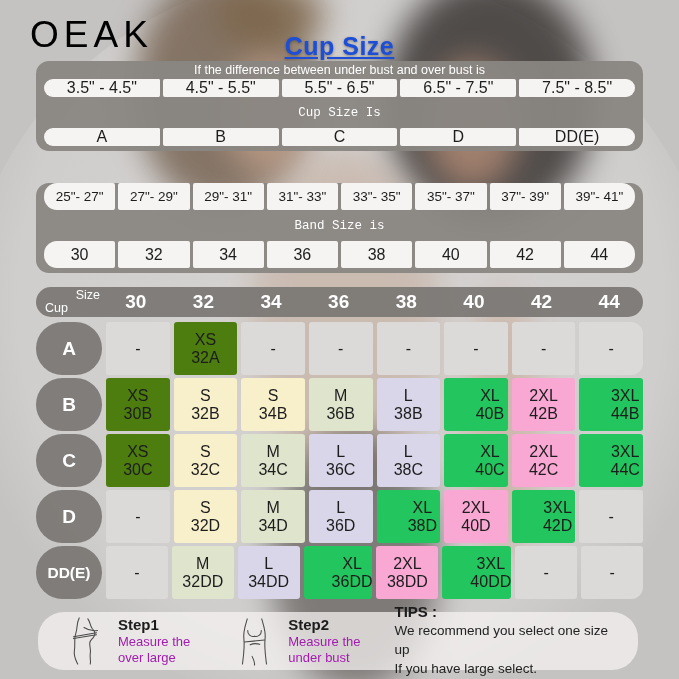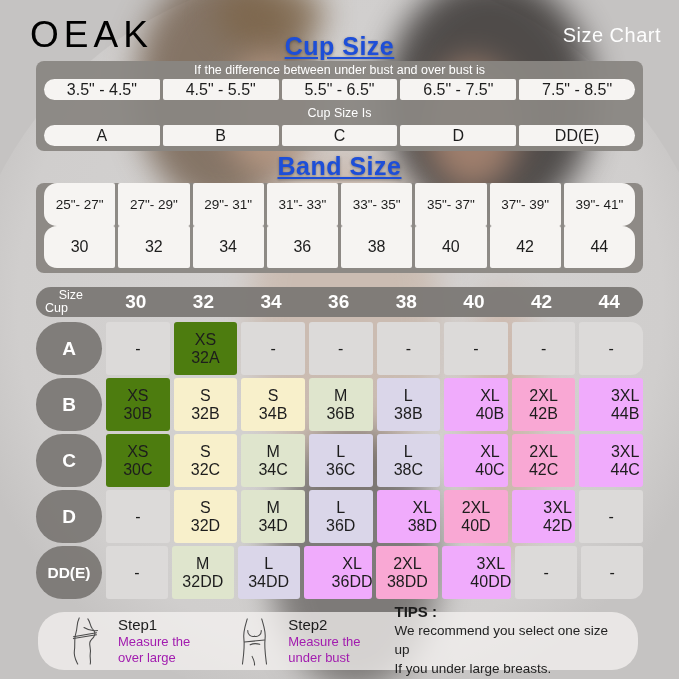--- a/index.html
+++ b/index.html
@@ -27,71 +27,71 @@
     color:#000000; font-weight:400; }
   .size-chart { position:absolute; right:18px; top:24px; font-size:20px; color:#fdfdfd; letter-spacing:.5px; }
 
   .section-title { position:absolute; left:0; width:100%; text-align:center; color:#1d4ed8;
     font-size:25px; font-weight:bold; text-shadow:0 1px 3px rgba(40,40,40,.45); letter-spacing:.5px;text-decoration:underline; }
   .cup-title { top:32px; }
   .band-title { top:152px; }
 
   
   .block { position:absolute; left:36px; width:607px; height:90px; background:rgba(137,134,130,.94);
-    border-radius:8px; padding:0 8px 5px; display:flex; flex-direction:column; }
+    border-radius:13px; padding:0 8px 5px; display:flex; flex-direction:column; }
   .cup-block { top:61px; }
   .band-block { top:183px; }
   .bar-label { height:18px; display:flex; align-items:center; justify-content:center;
     color:#fff; font-size:12.5px; }
-  .bar-label.second { height:25px; }
+  .bar-label.second { height:31px;font-family:Liberation Mono, monospace; }
   .white-row { flex:1; display:flex; gap:3px; }
   .white-row .wcell { flex:1; background:#f6f4f2; display:flex; align-items:center; justify-content:center;
     color:#1d1d1d; border-radius:2px; }
   .white-row .wcell:first-child { border-radius:13px 2px 2px 13px; }
   .white-row .wcell:last-child  { border-radius:2px 13px 13px 2px; }
   .cup-ranges .wcell { font-size:16px; }
   .cup-values .wcell { font-size:16px; }
   .band-ranges .wcell { font-size:13.5px; }
   .band-values .wcell { font-size:16px; }
 
   
   .matrix-header { position:absolute; left:36px; top:287px; width:607px; height:30px;
     background:rgba(123,120,117,.95); border-radius:15px; display:grid;
     grid-template-columns:66px repeat(8,1fr); align-items:center; }
   .matrix-header .colnum { text-align:center; color:#fff; font-size:19px; font-weight:bold; }
   .corner { position:relative; height:100%; }
-  .corner .c-size { position:absolute; top:1px; right:19px; color:#fff; font-size:12.5px; }
+  .corner .c-size { position:absolute; top:1px; right:2px; color:#fff; font-size:12.5px; }
   .corner .c-cup  { position:absolute; bottom:2px; left:9px; color:#fff; font-size:12.5px; }
 
   .matrix-rows { position:absolute; left:36px; top:322px; width:607px; }
   .mrow { display:grid; grid-template-columns:66px repeat(8,1fr); gap:4px; height:53px; margin-bottom:3px; }
   .pill { background:rgba(123,120,117,.95); border-radius:27px; display:flex; align-items:center;
     justify-content:center; color:#fff; font-weight:bold; font-size:19px; }
   .pill.small { font-size:15.5px; }
   .cell { display:flex; align-items:center; justify-content:center; text-align:center;
     white-space:pre-line; font-size:16px; font-weight:500; line-height:1.12; color:#1d1d1d; border-radius:3px; }
   .cell[data-color="gray"]     { background:#dcdad9; }
   .cell[data-color="pink"]     { background:#4d7c0f; }
   .cell[data-color="cream"]    { background:#f8f0cb; }
   .cell[data-color="sage"]     { background:#dfe5cd; }
   .cell[data-color="sagedeep"] { background:#f9a8d4; }
   .cell[data-color="lavender"] { background:#dad6e9; }
-  .cell[data-color="peach"]    { background:#f0abfc;padding-left:28px; }
+  .cell[data-color="peach"]    { background:#22c55e;padding-left:28px; }
   .mrow.first .cell:last-child { border-radius:3px 12px 12px 3px; }
   .mrow.last  .cell:last-child { border-radius:3px 3px 12px 3px; }
   .mrow.last  .cell:first-child{ border-radius:3px 3px 3px 10px; }
 
   
   .footer-panel { position:absolute; left:38px; top:612px; width:600px; height:58px;
     background:rgba(246,244,243,.72); border-radius:26px; display:flex; align-items:center;
     padding:0 18px 0 26px; }
   .step-icon { width:40px; height:50px; flex:none; }
   .step-icon svg { width:100%; height:100%; stroke:#4a4a4a; fill:none; stroke-width:1.1; stroke-linecap:round; }
   .step-text { margin-left:14px; }
-  .step-text .t { font-size:15px; font-weight:normal; color:#1c1c1c; margin-bottom:1px; }
+  .step-text .t { font-size:15px; font-weight:bold; color:#1c1c1c; margin-bottom:1px; }
   .step-text .l { font-size:13px; color:#a21caf; line-height:1.22; }
   .step2-wrap { margin-left:44px; }
   .tips { margin-left:34px; flex:1; }
   .tips .t { font-size:15px; font-weight:bold; color:#1c1c1c; margin-bottom:2px; }
   .tips .l { font-size:13.5px; color:#222; line-height:1.4; }
 </style>
 </head>
 <body>
 
 <div class="stage">
@@ -102,21 +102,20 @@
   <div class="blob hair-right"></div>
   <div class="blob face-left"></div>
   <div class="blob face-right"></div>
   <div class="blob body-center"></div>
   <div class="blob arm-right"></div>
   <div class="blob dark-bottom"></div>
 
   <div class="layer">
 
     <div class="logo">OEAK</div>
-    <div class="size-chart">Size Chart</div>
 
     <div class="section-title cup-title">Cup Size</div>
     <div class="block cup-block">
       <div class="bar-label">If the difference between under bust and over bust is</div>
       <div class="white-row cup-ranges">
         <div class="wcell">3.5" -  4.5"</div>
         <div class="wcell">4.5" -  5.5"</div>
         <div class="wcell">5.5" -  6.5"</div>
         <div class="wcell">6.5" -  7.5"</div>
         <div class="wcell">7.5" -  8.5"</div>
@@ -124,32 +123,32 @@
       <div class="bar-label second">Cup Size Is</div>
       <div class="white-row cup-values">
         <div class="wcell">A</div>
         <div class="wcell">B</div>
         <div class="wcell">C</div>
         <div class="wcell">D</div>
         <div class="wcell">DD(E)</div>
       </div>
     </div>
 
-    <div class="section-title band-title">Band Size</div>
     <div class="block band-block">
       <div class="white-row band-ranges">
         <div class="wcell">25"- 27"</div>
         <div class="wcell">27"- 29"</div>
         <div class="wcell">29"- 31"</div>
         <div class="wcell">31"- 33"</div>
         <div class="wcell">33"- 35"</div>
         <div class="wcell">35"- 37"</div>
         <div class="wcell">37"- 39"</div>
         <div class="wcell">39"- 41"</div>
       </div>
+      <div class="bar-label second">Band Size is</div>
       <div class="white-row band-values">
         <div class="wcell">30</div>
         <div class="wcell">32</div>
         <div class="wcell">34</div>
         <div class="wcell">36</div>
         <div class="wcell">38</div>
         <div class="wcell">40</div>
         <div class="wcell">42</div>
         <div class="wcell">44</div>
       </div>
@@ -283,17 +282,17 @@
         </svg>
       </div>
       <div class="step-text">
         <div class="t">Step2</div>
         <div class="l">Measure the</div>
         <div class="l">under bust</div>
       </div>
       <div class="tips">
         <div class="t">TIPS :</div>
         <div class="l">We recommend you select one size up</div>
-        <div class="l">If you under large breasts.</div>
+        <div class="l">If you have large select.</div>
       </div>
     </div>
   </div>
 </div>
 
 </body></html>

